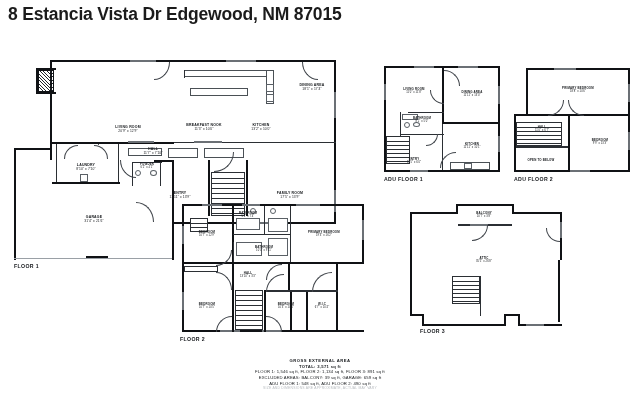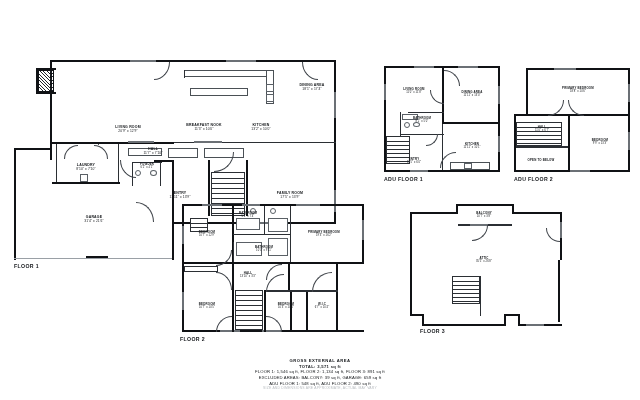--- a/index.html
+++ b/index.html
@@ -108,20 +108,21 @@
   .f-head { font-size: 4.2px; font-weight: 700; letter-spacing: 0.5px; }
   .f-total { font-size: 4.2px; font-weight: 700; letter-spacing: 0.3px; }
   .f-line { font-size: 4.2px; font-weight: 400; letter-spacing: 0.15px; }
   .f-fine { font-size: 3.4px; font-weight: 400; color: #b9bdc1; letter-spacing: 0.2px; }
 </style>
 </head>
 <body>
 
 <div id="page">
 
+  <div class="title">8 Estancia Vista Dr Edgewood, NM 87015</div>
 
   <div class="plan" style="left:8px; top:52px; width:366px; height:222px;">
 
     <div class="wall" style="left:42px; top:8px; width:286px; height:2.2px;"></div>
     <div class="window" style="left:122px; top:8px; width:26px; height:2.2px;"></div>
     <div class="window" style="left:218px; top:8px; width:30px; height:2.2px;"></div>
 
     <div class="wall" style="left:42px; top:8px; width:2.2px; height:84px;"></div>
     <div class="wall" style="left:326px; top:8px; width:2.2px; height:122px;"></div>
     <div class="window-v" style="left:326px; top:40px; width:2.2px; height:26px;"></div>

